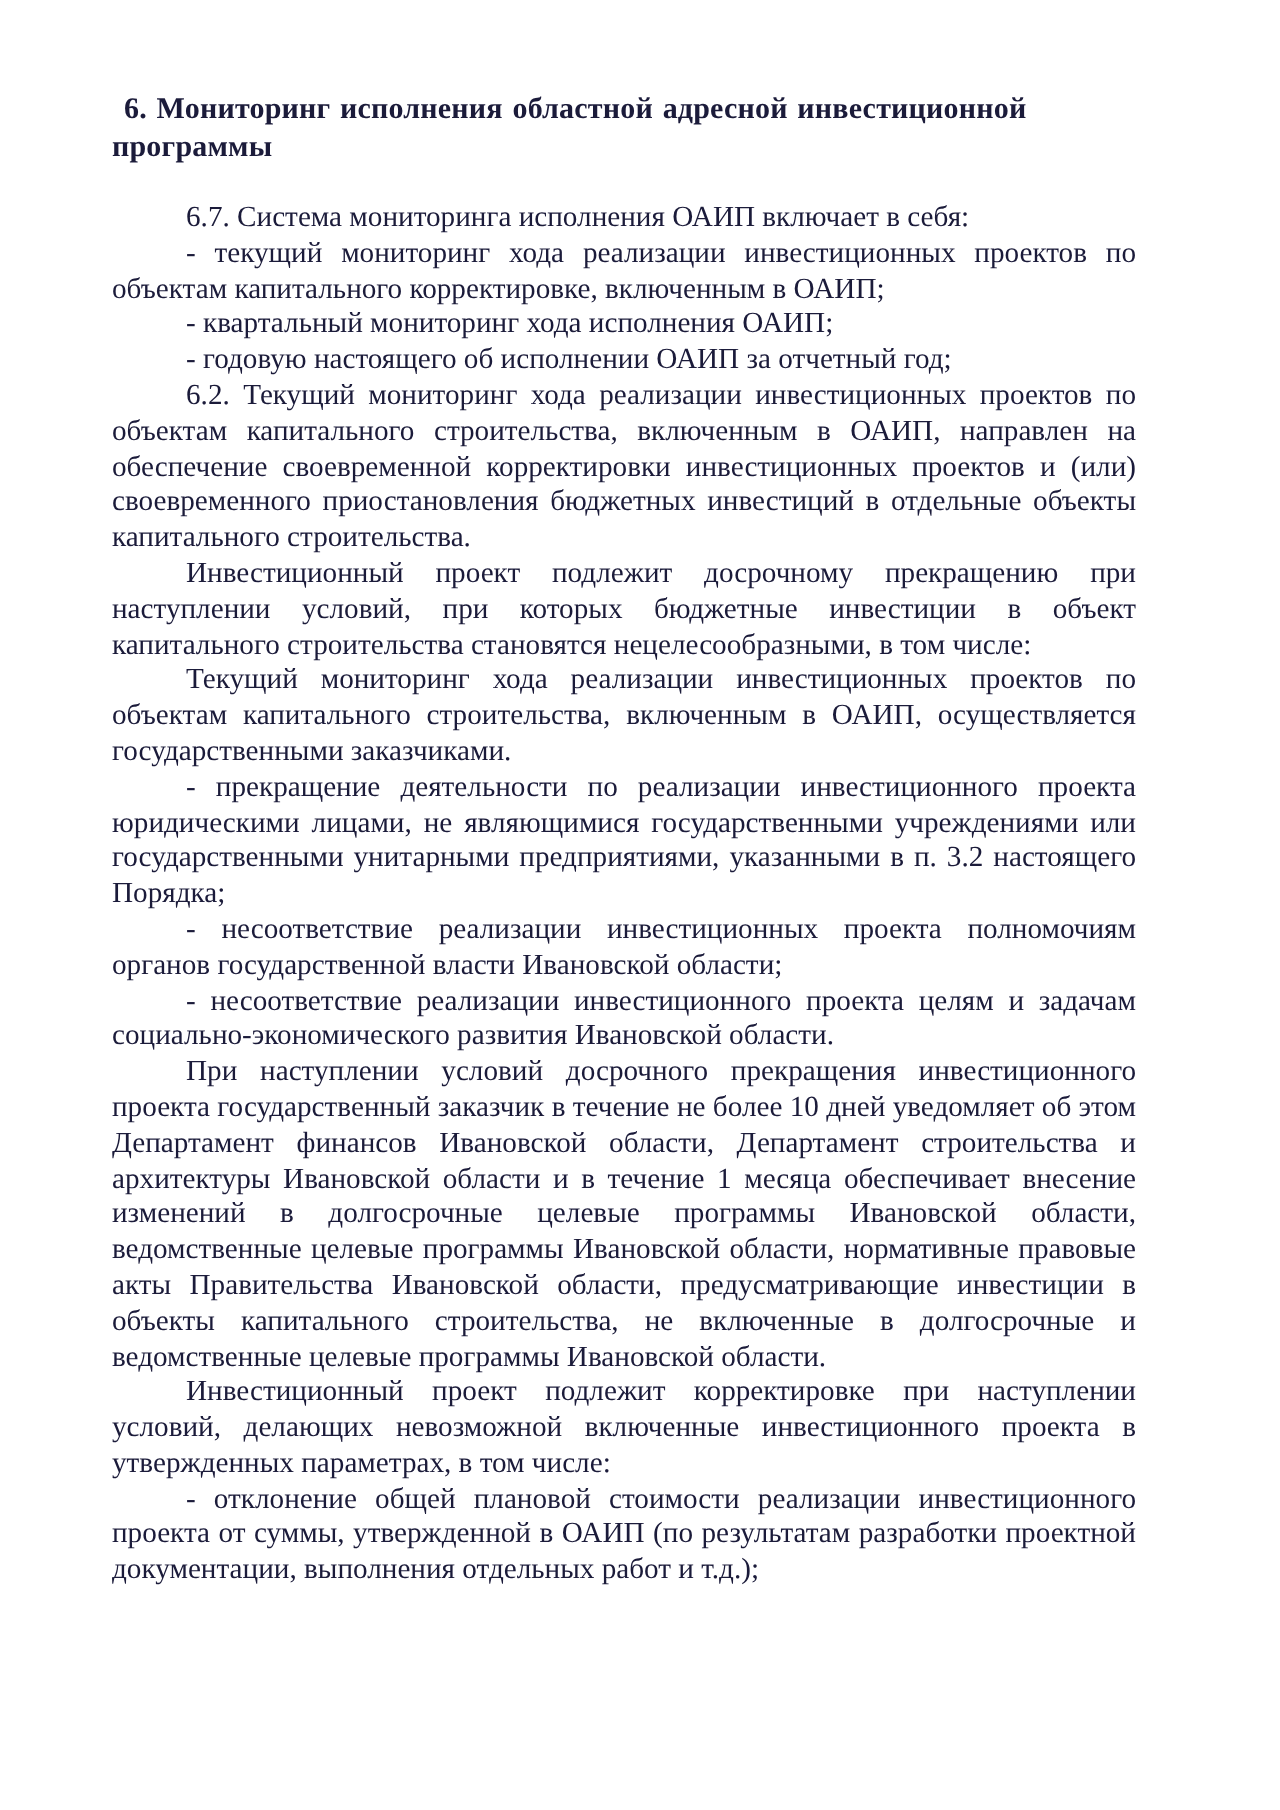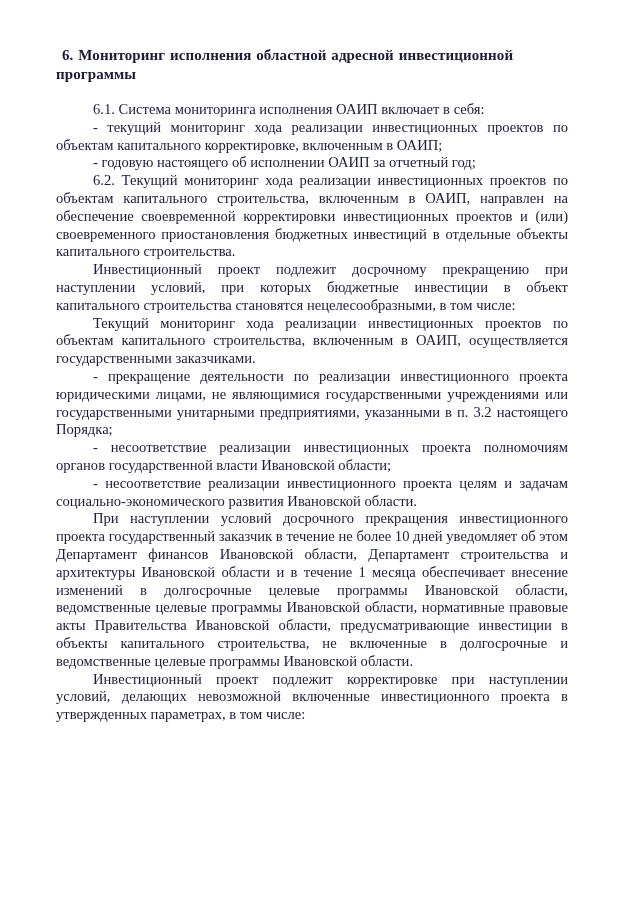--- a/index.html
+++ b/index.html
@@ -35,24 +35,26 @@
     text-align: justify;
     text-indent: 37px;
   }
 </style>
 </head>
 <body>
 
 <div class="page">
   <h1 class="doc-heading">6. Мониторинг исполнения областной адресной инвестиционной программы</h1>
 
-  <p class="para">6.1. Система мониторинга исполнения ОАИП включает в себя:</p>
+  <p class="para">6.7. Система мониторинга исполнения ОАИП включает в себя:</p>
   <p class="para">- текущий мониторинг хода реализации инвестиционных проектов по объектам капитального корректировке, включенным в ОАИП;</p>
+  <p class="para">- квартальный мониторинг хода исполнения ОАИП;</p>
   <p class="para">- годовую настоящего об исполнении ОАИП за отчетный год;</p>
   <p class="para">6.2. Текущий мониторинг хода реализации инвестиционных проектов по объектам капитального строительства, включенным в ОАИП, направлен на обеспечение своевременной корректировки инвестиционных проектов и (или) своевременного приостановления бюджетных инвестиций в отдельные объекты капитального строительства.</p>
   <p class="para">Инвестиционный проект подлежит досрочному прекращению при наступлении условий, при которых бюджетные инвестиции в объект капитального строительства становятся нецелесообразными, в том числе:</p>
   <p class="para">Текущий мониторинг хода реализации инвестиционных проектов по объектам капитального строительства, включенным в ОАИП, осуществляется государственными заказчиками.</p>
   <p class="para">- прекращение деятельности по реализации инвестиционного проекта юридическими лицами, не являющимися государственными учреждениями или государственными унитарными предприятиями, указанными в п. 3.2 настоящего Порядка;</p>
   <p class="para">- несоответствие реализации инвестиционных проекта полномочиям органов государственной власти Ивановской области;</p>
   <p class="para">- несоответствие реализации инвестиционного проекта целям и задачам социально-экономического развития Ивановской области.</p>
   <p class="para">При наступлении условий досрочного прекращения инвестиционного проекта государственный заказчик в течение не более 10 дней уведомляет об этом Департамент финансов Ивановской области, Департамент строительства и архитектуры Ивановской области и в течение 1 месяца обеспечивает внесение изменений в долгосрочные целевые программы Ивановской области, ведомственные целевые программы Ивановской области, нормативные правовые акты Правительства Ивановской области, предусматривающие инвестиции в объекты капитального строительства, не включенные в долгосрочные и ведомственные целевые программы Ивановской области.</p>
   <p class="para">Инвестиционный проект подлежит корректировке при наступлении условий, делающих невозможной включенные инвестиционного проекта в утвержденных параметрах, в том числе:</p>
+  <p class="para">- отклонение общей плановой стоимости реализации инвестиционного проекта от суммы, утвержденной в ОАИП (по результатам разработки проектной документации, выполнения отдельных работ и т.д.);</p>
 </div>
 
 </body></html>

